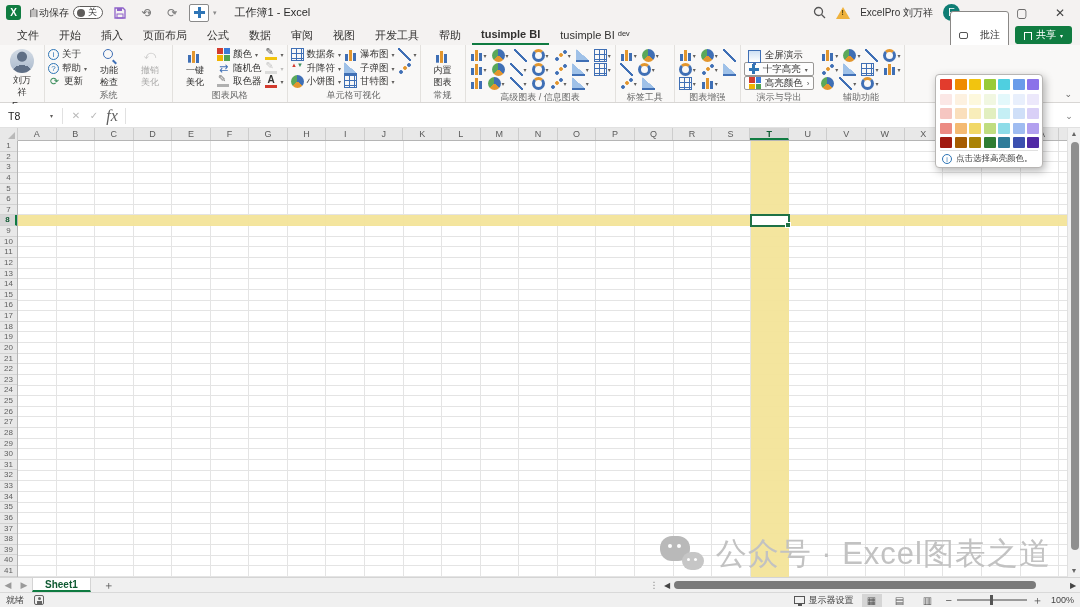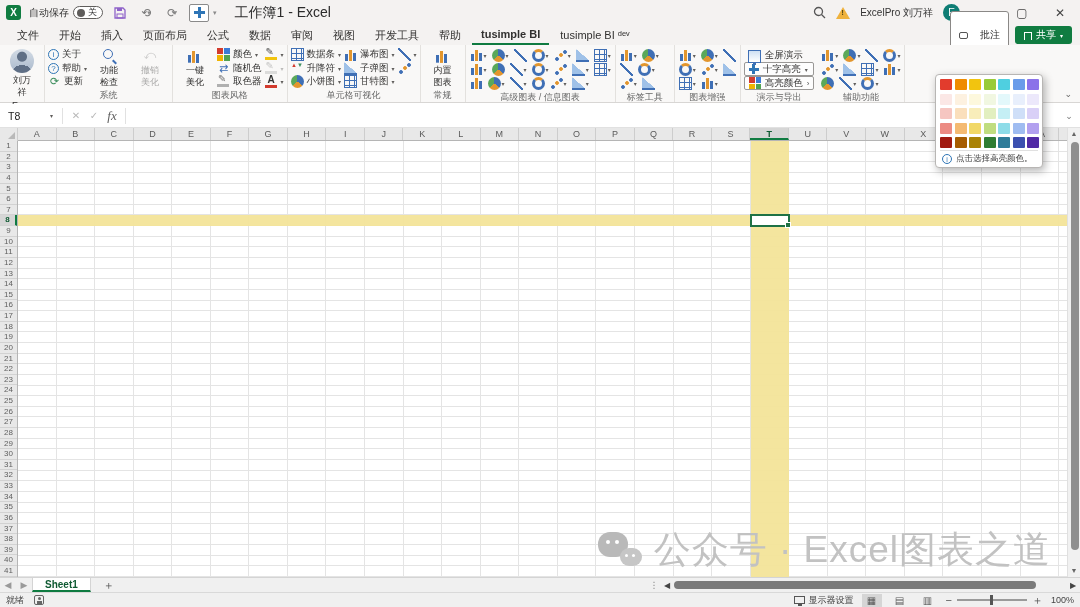--- a/index.html
+++ b/index.html
@@ -13,21 +13,21 @@
   .autosave { display:flex; align-items:center; gap:4px; font-size:10px; color:#333; }
   .toggle { width:30px; height:13px; border:1px solid #5f5d5b; border-radius:7px; background:#fff; display:flex; align-items:center; padding:1px 3px; gap:3px; cursor:pointer; }
   .toggle .knob { width:8px; height:8px; border-radius:50%; background:#5f5d5b; }
   .toggle .tstate { font-size:9px; color:#333; }
   .tb-btn { width:18px; height:18px; display:flex; align-items:center; justify-content:center; color:#7a7a7a; font-size:12px; }
   .tb-caret { font-size:7px; color:#8a8a8a; margin-left:-4px; }
   .qat-boxed { width:20px; height:18px; border:1px solid #8a8a8a; background:#fff; border-radius:2px; display:flex; align-items:center; justify-content:center; }
   .i-plus-blue { width:11px; height:11px; background:
       linear-gradient(#2e75b6,#2e75b6) center/100% 3px no-repeat,
       linear-gradient(#2e75b6,#2e75b6) center/3px 100% no-repeat; }
-  #doc-title { font-size:14px; color:#2b2b2b; margin-left:10px; }
+  #doc-title { font-size:11px; color:#2b2b2b; margin-left:10px; }
   #tb-right { margin-left:auto; display:flex; align-items:center; gap:10px; }
   .warn-tri { width:0; height:0; border-left:7px solid transparent; border-right:7px solid transparent; border-bottom:12px solid #efb23d; position:relative; }
   .warn-tri::after { content:"!"; position:absolute; left:-2px; top:1px; font-size:8px; color:#5b4a12; font-weight:bold; }
   #user-name { font-size:10px; color:#333; }
   .avatar-circ { width:17px; height:17px; border-radius:50%; background:#0e7d74; color:#fff; font-size:10px; display:flex; align-items:center; justify-content:center; }
   .win-btn { width:28px; height:22px; display:flex; align-items:center; justify-content:center; color:#444; font-size:12px; }
 
   
   #tabrow { position:absolute; top:25px; left:0; right:0; height:20px; background:#f4f2f1; display:flex; align-items:center; padding:0 8px;justify-content:center; }
   #ribbon-tabs { display:flex; align-items:center; gap:2px; height:100%; }
@@ -108,21 +108,21 @@
   .swatch { width:12px; height:11px; border-radius:1px; cursor:pointer; }
   #flyout-tip { border-top:1px solid #e0e0e0; margin-top:0; height:17px; display:flex; align-items:center; gap:4px; font-size:8.5px; color:#444; padding:0 2px; }
   .info-ic { width:10px; height:10px; border-radius:50%; border:1px solid #2e75b6; color:#2e75b6; font-size:7px; display:flex; align-items:center; justify-content:center; flex:none; }
 
   
   #formulabar { position:absolute; top:104px; left:0; right:0; height:24px; background:#fff; border-bottom:1px solid #e1e1e1; display:flex; align-items:center; }
   #namebox { width:58px; padding-left:8px; font-size:10.5px; color:#222; display:flex; align-items:center; justify-content:space-between; }
   #namebox .caret { padding-right:5px; }
   .fb-sep { width:1px; height:16px; background:#e1e1e1; margin:0 4px; }
   .fb-btn { width:18px; text-align:center; color:#b8b8b8; font-size:10px; }
-  .fx { font-style:italic; font-family:"Liberation Serif","DejaVu Serif",serif; color:#5f5f5f; font-size:13px; }
+  .fx { font-style:italic; font-family:"Liberation Serif","DejaVu Serif",serif; color:#5f5f5f; font-size:16px; }
   #formula-input { flex:1; height:100%; }
   #fb-chevron { width:22px; text-align:center; color:#777; font-size:9px; }
 
   
   #colheader-row { position:absolute; top:128px; left:0; right:13px; height:13px; display:flex; background:#e8e8e8; border-bottom:1px solid #b5b5b5; }
   #corner { width:18px; height:13px; border-right:1px solid #cdcdcd; position:relative; background:#e8e8e8; flex:none; }
   #corner::after { content:""; position:absolute; right:2px; bottom:2px; border-left:7px solid transparent; border-bottom:7px solid #b9b9b9; }
   .colh { width:38.56px; flex:none; text-align:center; font-size:9px; color:#5a5a5a; line-height:13px; border-right:1px solid #cdcdcd; cursor:pointer; }
   .colh.sel { background:#d6d6d6; border-bottom:2px solid #0f7b41; color:#0f5a32; font-weight:bold; }
   #grid-area { position:absolute; top:141px; left:0; bottom:30px; right:13px; overflow:hidden; }
@@ -130,21 +130,21 @@
   .rowh { height:10.634px; font-size:8px; color:#5f5f5f; text-align:center; line-height:10.6px; border-bottom:1px solid #d2d2d2; cursor:pointer; }
   .rowh.sel { background:#d6d6d6; border-right:2px solid #0f7b41; color:#0f5a32; font-weight:bold; }
   #cells { position:absolute; left:18px; top:0; right:0; bottom:0; background:
       repeating-linear-gradient(to right, transparent 0 37.56px, #e4e4e4 37.56px 38.56px),
       repeating-linear-gradient(to bottom, transparent 0 9.634px, #e4e4e4 9.634px 10.634px); }
   #col-highlight { position:absolute; top:0; bottom:0; width:38.56px; left:732.6px; background:#f3e499; opacity:.95; }
   #row-highlight { position:absolute; left:0; right:0; height:10.634px; top:74.4px; background:#f3e499; opacity:.95; }
   #active-cell { position:absolute; left:731.6px; top:73.4px; width:40.56px; height:12.6px; background:#fff; border:2px solid #1e7145; z-index:5; }
   #active-cell::after { content:""; position:absolute; right:-3px; bottom:-3px; width:4px; height:4px; background:#1e7145; border:1px solid #fff; }
   #watermark { position:absolute; right:16px; bottom:2px; display:flex; align-items:center; gap:10px; z-index:8; }
-  #watermark-text { font-size:37px; color:#c2c2c2; letter-spacing:1px; white-space:nowrap; }
+  #watermark-text { font-size:31px; color:#c2c2c2; letter-spacing:1px; white-space:nowrap; }
   .wc-icon { position:relative; width:46px; height:36px; }
   .wc-icon .b1 { position:absolute; left:0; top:0; width:30px; height:25px; background:#b9b9b9; border-radius:12px; }
   .wc-icon .b1::before { content:""; position:absolute; left:8px; top:8px; width:4px; height:4px; border-radius:50%; background:#fff; box-shadow:9px 0 0 #fff; }
   .wc-icon .b2 { position:absolute; right:2px; bottom:2px; width:22px; height:18px; background:#c6c6c6; border-radius:9px; }
   .wc-icon .b2::before { content:""; position:absolute; left:5px; top:6px; width:3px; height:3px; border-radius:50%; background:#fff; box-shadow:7px 0 0 #fff; }
 
   
   #vscroll { position:absolute; top:128px; right:0; width:13px; bottom:30px; background:#f1f1f1; border-left:1px solid #e0e0e0; }
   #vscroll .arr { height:12px; text-align:center; font-size:7px; color:#666; line-height:12px; }
   #v-thumb { position:absolute; left:2.5px; width:8px; top:14px; height:408px; background:#8f8f8f; border-radius:4px; }

